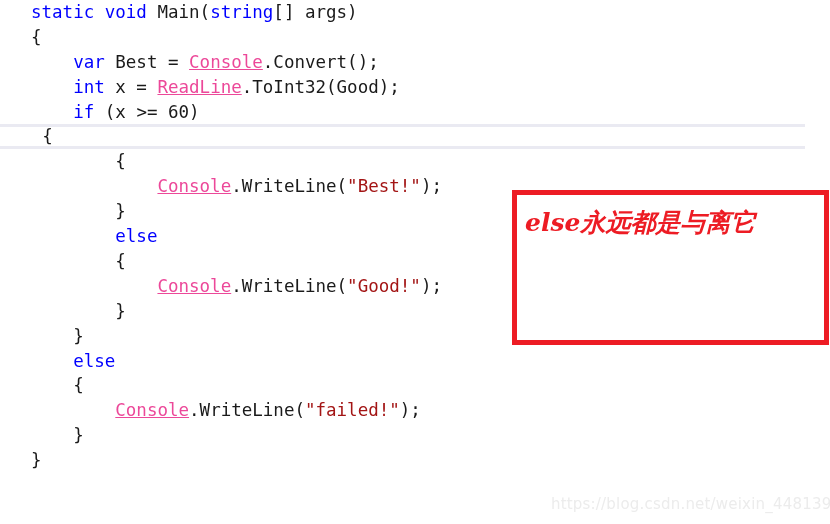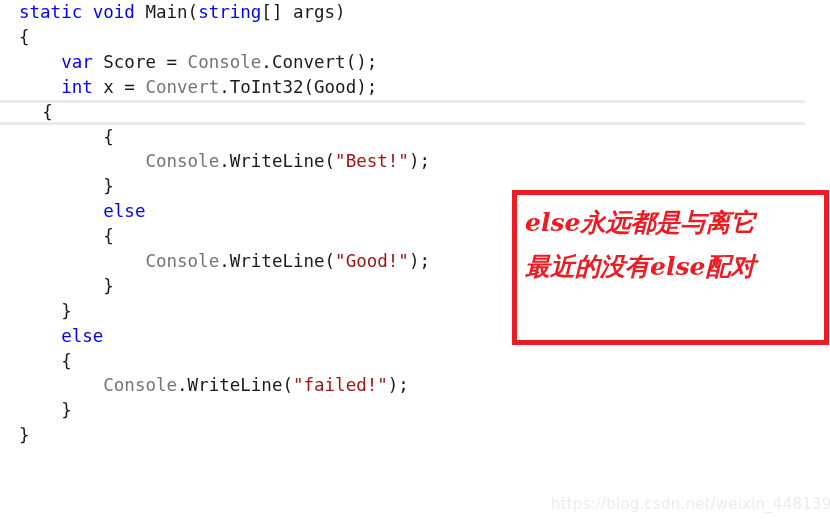--- a/index.html
+++ b/index.html
@@ -25,28 +25,28 @@
     height: 524px;
   }
   .code-line {
     position: relative;
     height: 24.9px;
     line-height: 24.9px;
     font-size: 17.5px;
     letter-spacing: 0px;
     white-space: pre;
     color: #1a1a1a;
-    padding-left: 19px;
+    padding-left: 31px;
     box-sizing: border-box;
   }
   .code-line .tok { white-space: pre; }
 
   
   .kw   { color: #0000ff; }
-  .type { color: #737373; }
+  .type { color: #ec4899; text-decoration: underline; }
   .str  { color: #a31515; }
   .pln  { color: #1a1a1a; }
 
   
   .line-highlight {
     background: #ffffff;
     border-top: 3px solid #eaeaf2;
     border-bottom: 3px solid #eaeaf2;
     height: 25px;
     line-height: 19px;
@@ -91,38 +91,38 @@
   }
 </style>
 </head>
 <body>
 
 <div id="screen">
 
   <div id="code-editor">
       <div class="code-line"><span class="tok kw">static</span><span class="tok pln"> </span><span class="tok kw">void</span><span class="tok pln"> Main(</span><span class="tok kw">string</span><span class="tok pln">[] args)</span></div>
       <div class="code-line"><span class="tok pln">{</span></div>
-      <div class="code-line"><span class="tok pln">    </span><span class="tok kw">var</span><span class="tok pln"> Score = </span><span class="tok type">Console</span><span class="tok pln">.Convert();</span></div>
-      <div class="code-line"><span class="tok pln">    </span><span class="tok kw">int</span><span class="tok pln"> x = </span><span class="tok type">Convert</span><span class="tok pln">.ToInt32(Good);</span></div>
+      <div class="code-line"><span class="tok pln">    </span><span class="tok kw">var</span><span class="tok pln"> Best = </span><span class="tok type">Console</span><span class="tok pln">.Convert();</span></div>
+      <div class="code-line"><span class="tok pln">    </span><span class="tok kw">int</span><span class="tok pln"> x = </span><span class="tok type">ReadLine</span><span class="tok pln">.ToInt32(Good);</span></div>
+      <div class="code-line"><span class="tok pln">    </span><span class="tok kw">if</span><span class="tok pln"> (x &gt;= 60)</span></div>
       <div class="code-line line-highlight"><span class="tok pln">    {</span></div>
       <div class="code-line"><span class="tok pln">        {</span></div>
       <div class="code-line"><span class="tok pln">            </span><span class="tok type">Console</span><span class="tok pln">.WriteLine(</span><span class="tok str">"Best!"</span><span class="tok pln">);</span></div>
       <div class="code-line"><span class="tok pln">        }</span></div>
       <div class="code-line"><span class="tok pln">        </span><span class="tok kw">else</span></div>
       <div class="code-line"><span class="tok pln">        {</span></div>
       <div class="code-line"><span class="tok pln">            </span><span class="tok type">Console</span><span class="tok pln">.WriteLine(</span><span class="tok str">"Good!"</span><span class="tok pln">);</span></div>
       <div class="code-line"><span class="tok pln">        }</span></div>
       <div class="code-line"><span class="tok pln">    }</span></div>
       <div class="code-line"><span class="tok pln">    </span><span class="tok kw">else</span></div>
       <div class="code-line"><span class="tok pln">    {</span></div>
       <div class="code-line"><span class="tok pln">        </span><span class="tok type">Console</span><span class="tok pln">.WriteLine(</span><span class="tok str">"failed!"</span><span class="tok pln">);</span></div>
       <div class="code-line"><span class="tok pln">    }</span></div>
       <div class="code-line"><span class="tok pln">}</span></div>
     </div>
 
   <div id="annotation-box">
       <div class="annotation-line">else永远都是与离它</div>
-      <div class="annotation-line">最近的没有else配对</div>
     </div>
 
   <div id="watermark">https://blog.csdn.net/weixin_44813932</div>
 
 </div>
 
 </body></html>

